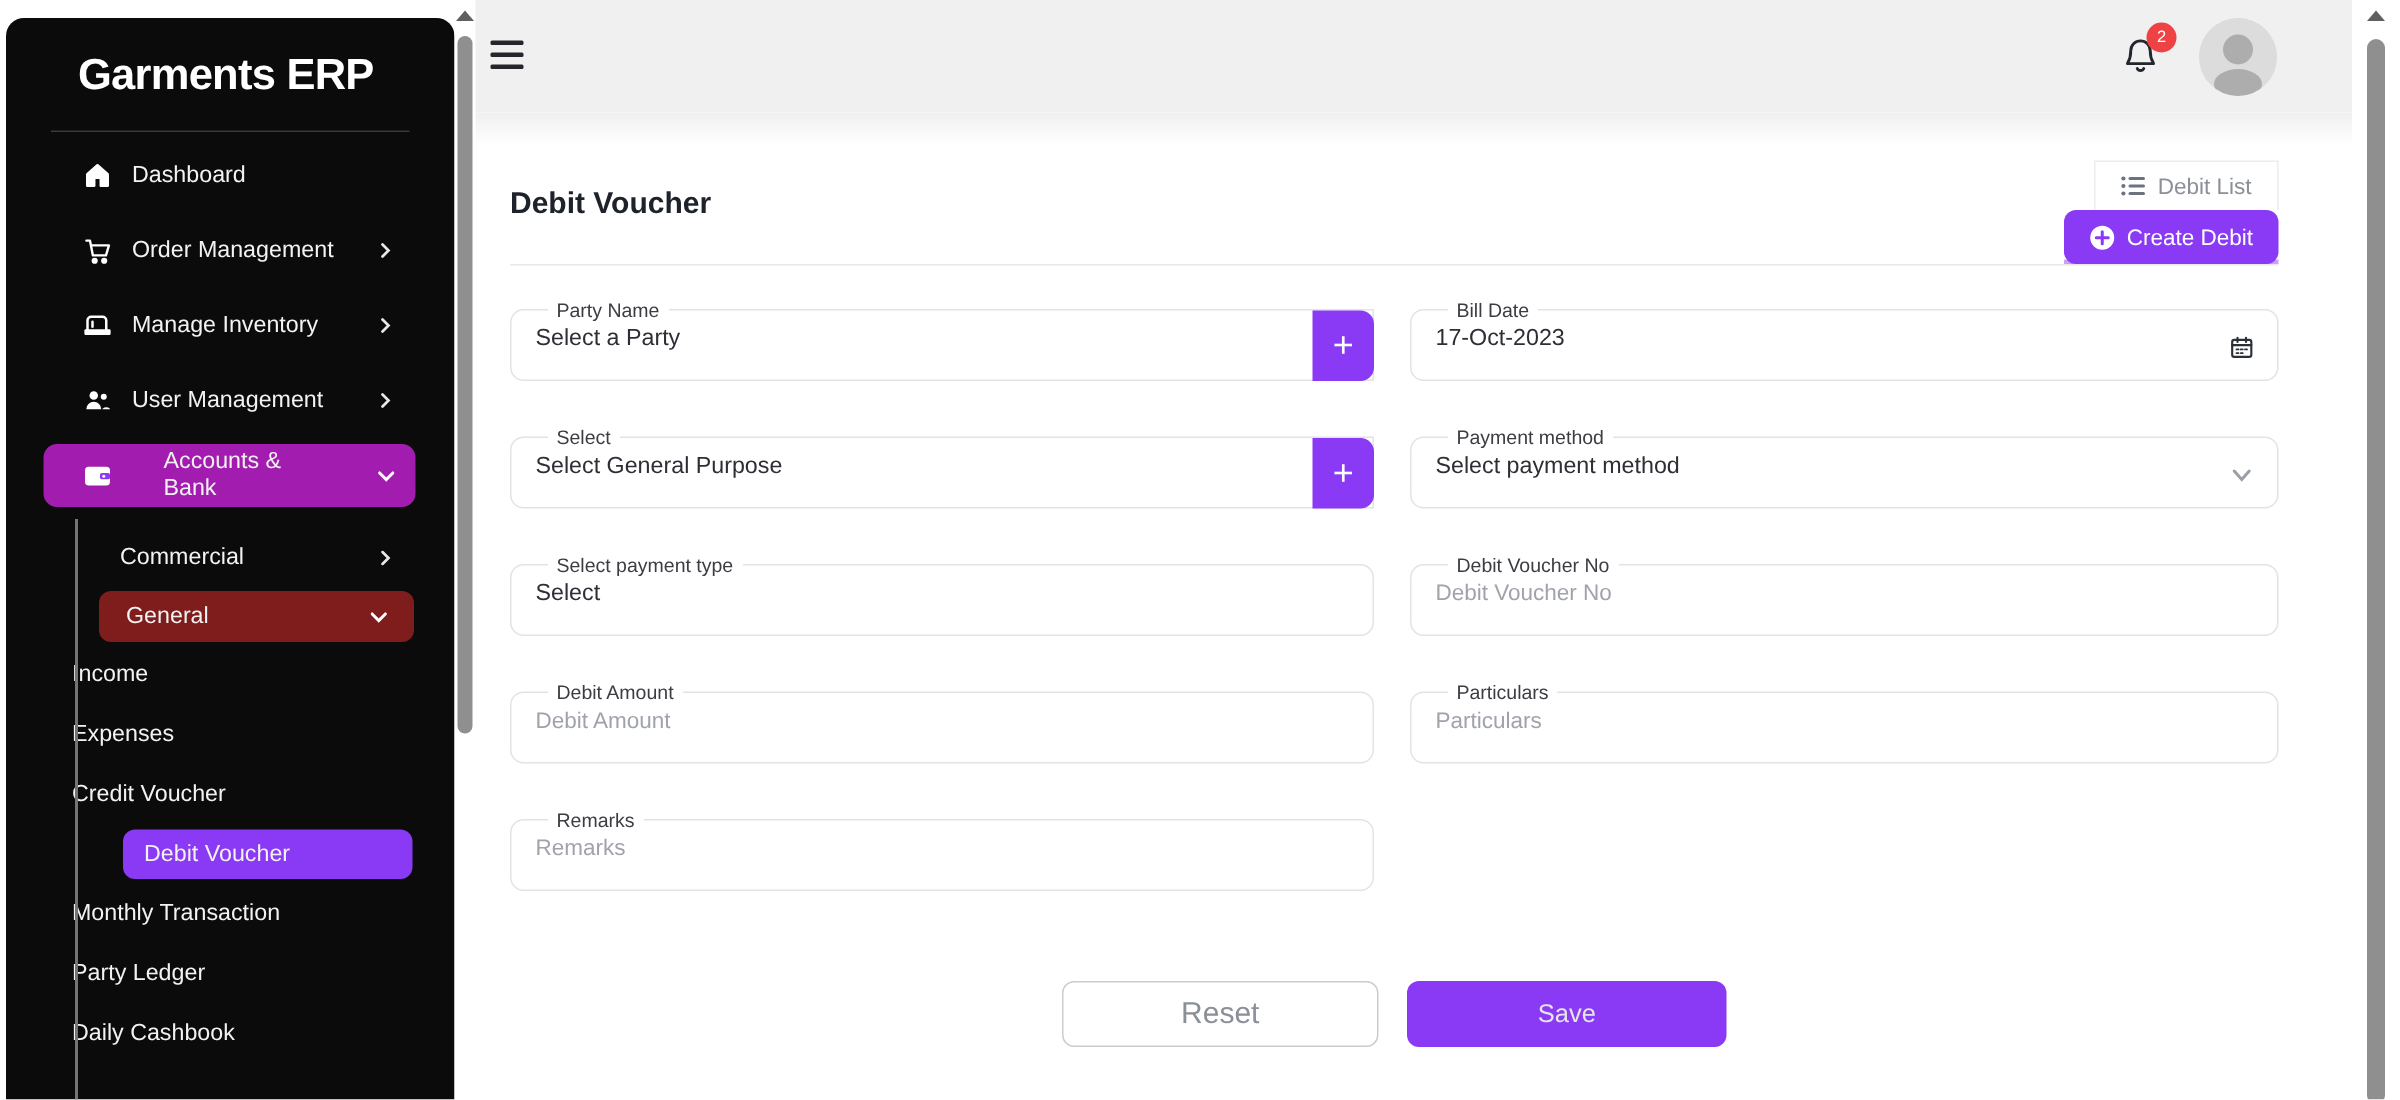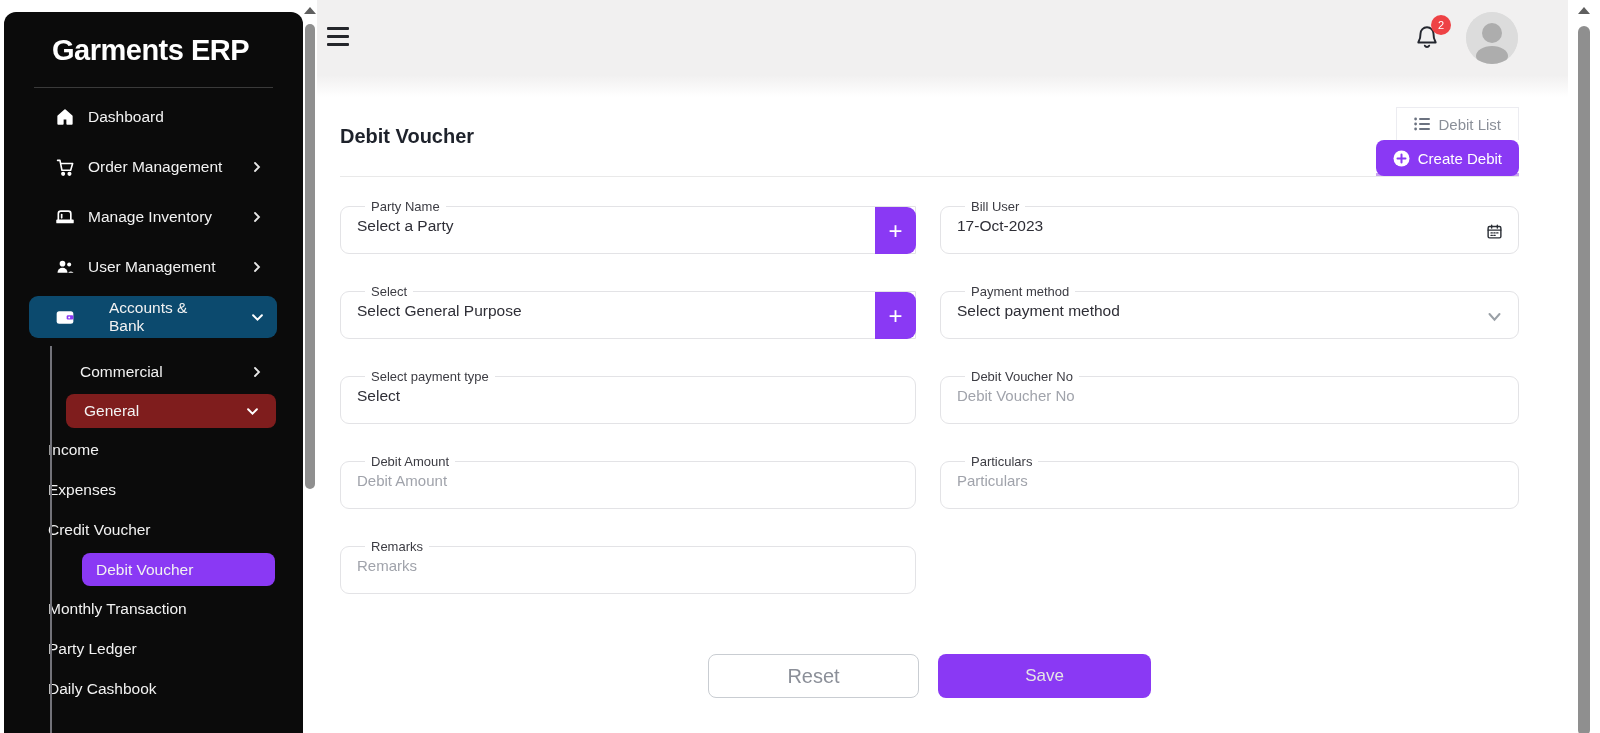--- a/index.html
+++ b/index.html
@@ -11,21 +11,21 @@
   .sidebar { position:absolute; left:4px; top:12px; width:299px; height:733px;
              background:#0b0b0b; border-radius:12px; color:#f2f2f2; overflow:hidden; }
   .logo { font-size:29px; font-weight:800; color:#fff; letter-spacing:-0.5px;
           padding:22px 0 0 48px; }
   .side-divider { border:none; border-top:1px solid #3a3a3a; margin:20px 30px 8px 30px; }
   .nav { padding:0 26px 0 25px; }
   .nav-item { display:flex; align-items:center; gap:13px; height:42px; margin-top:8px;
               padding:0 14px 0 26px; border-radius:9px; font-size:15.5px; cursor:pointer; }
   .nav-item .ic { width:20px; height:20px; flex:0 0 20px; display:flex; align-items:center; justify-content:center; }
   .nav-item .lbl { flex:1; }
-  .nav-item.active { background:#0c4a6e;gap:34px; }
+  .nav-item.active { background:#a21caf;gap:34px; }
   .chev { width:12px; height:12px; display:flex; align-items:center; justify-content:center; }
 
   .submenu { position:relative; margin-top:14px; }
   .tree-line { position:absolute; left:46px; top:-6px; height:646px; width:1.5px; background:#73737a; }
   .sub-item { display:flex; align-items:center; height:40px; font-size:15.5px;
               padding-left:76px; padding-right:40px; cursor:pointer; }
   .sub-item .lbl { flex:1; }
   .general-btn { margin:2px 27px 2px 62px; height:34px; background:#7f1d1d; border-radius:8px;
                  display:flex; align-items:center; padding:0 18px; font-size:15.5px; cursor:pointer; }
   .general-btn .lbl { flex:1; }
@@ -286,21 +286,21 @@
         <div class="field with-plus">
           <fieldset>
             <legend>Party Name</legend>
             <div class="value">Select a Party</div>
           </fieldset>
           <button class="plus-btn">+</button>
         </div>
 
         <div class="field">
           <fieldset>
-            <legend>Bill User</legend>
+            <legend>Bill Date</legend>
             <div class="value">17-Oct-2023</div>
           </fieldset>
           <span class="field-icon">
             <svg width="17" height="17" viewBox="0 0 24 24" fill="none" stroke="#2b2f36" stroke-width="2" stroke-linecap="round">
                 <rect x="3" y="5" width="18" height="16" rx="2"></rect>
                 <path d="M3 10 h18 M8 3 v4 M16 3 v4"></path>
                 <path d="M7 14 h2 M11 14 h2 M15 14 h2 M7 17.5 h2 M11 17.5 h2" stroke-width="1.6"></path>
               </svg>
           </span>
         </div>

